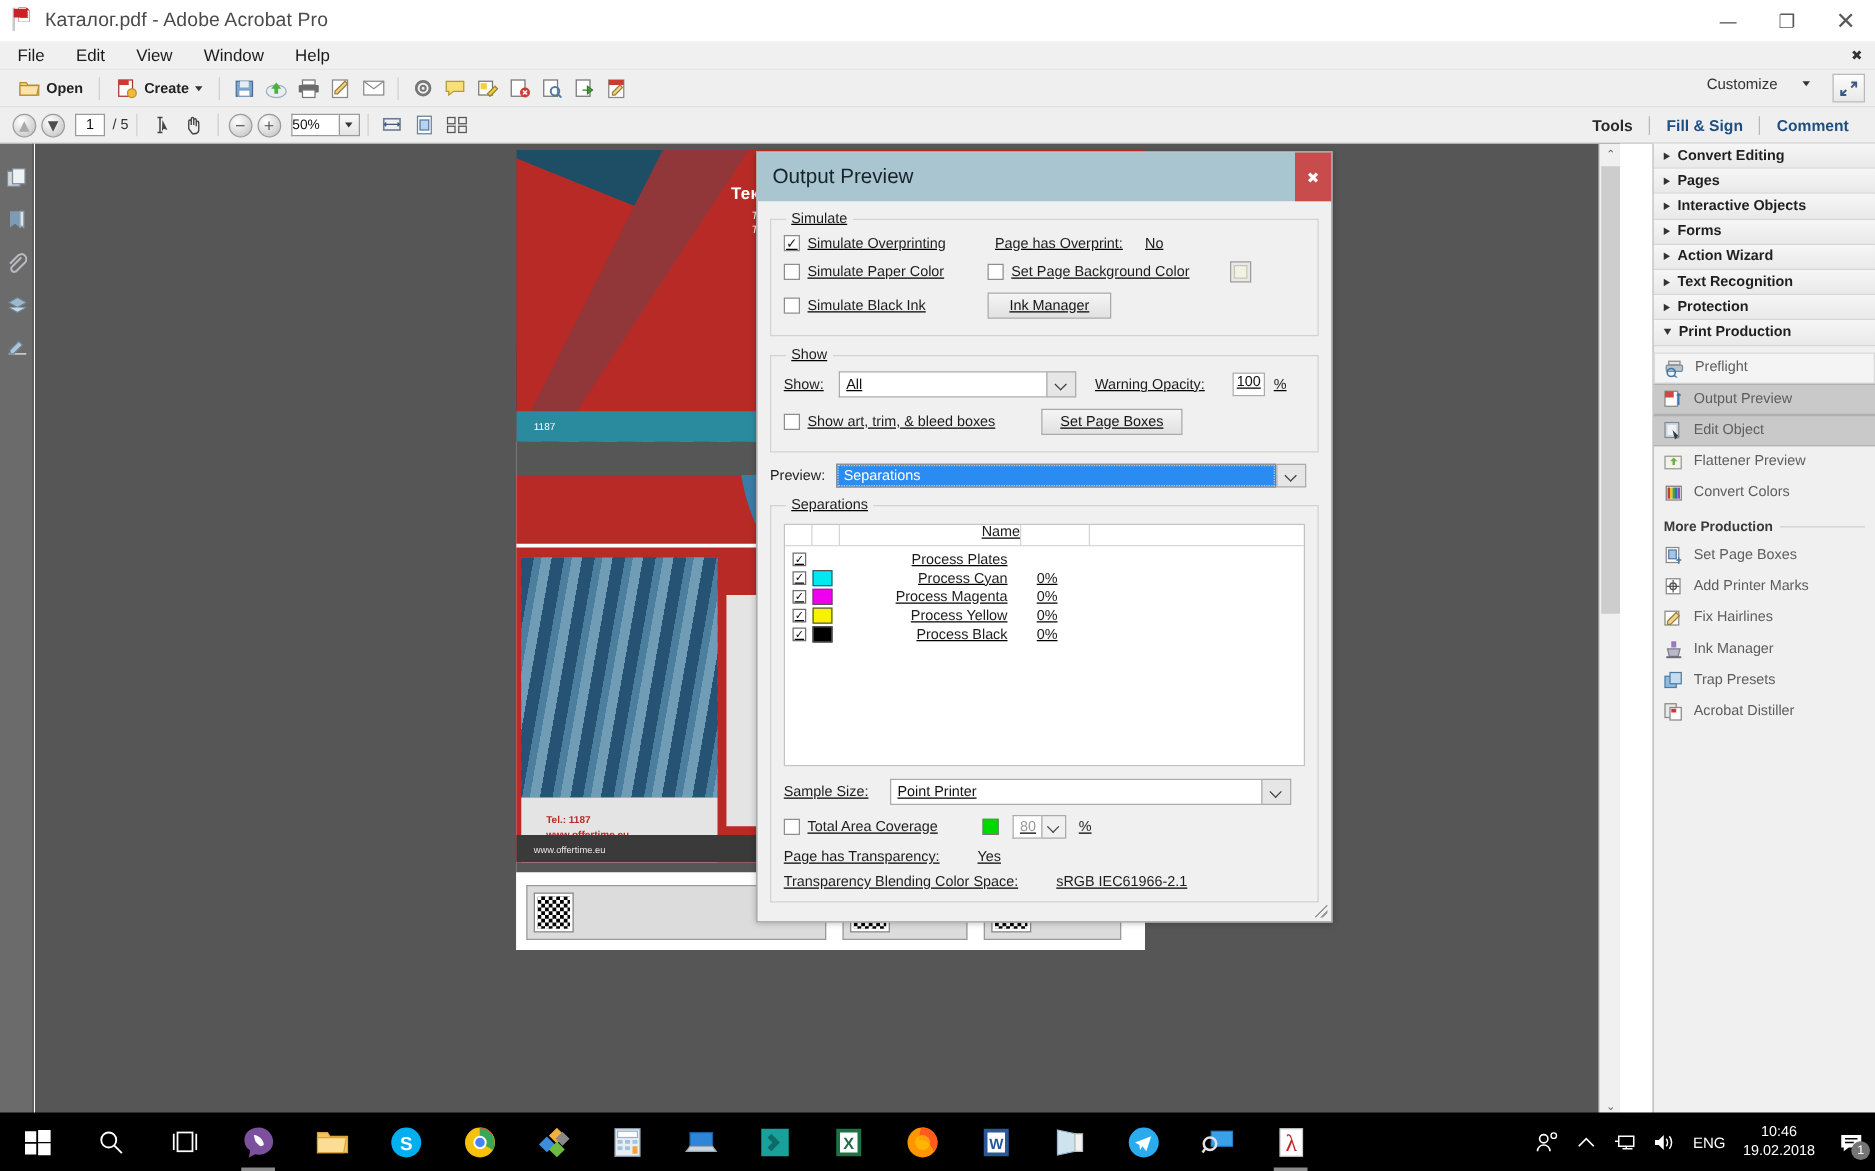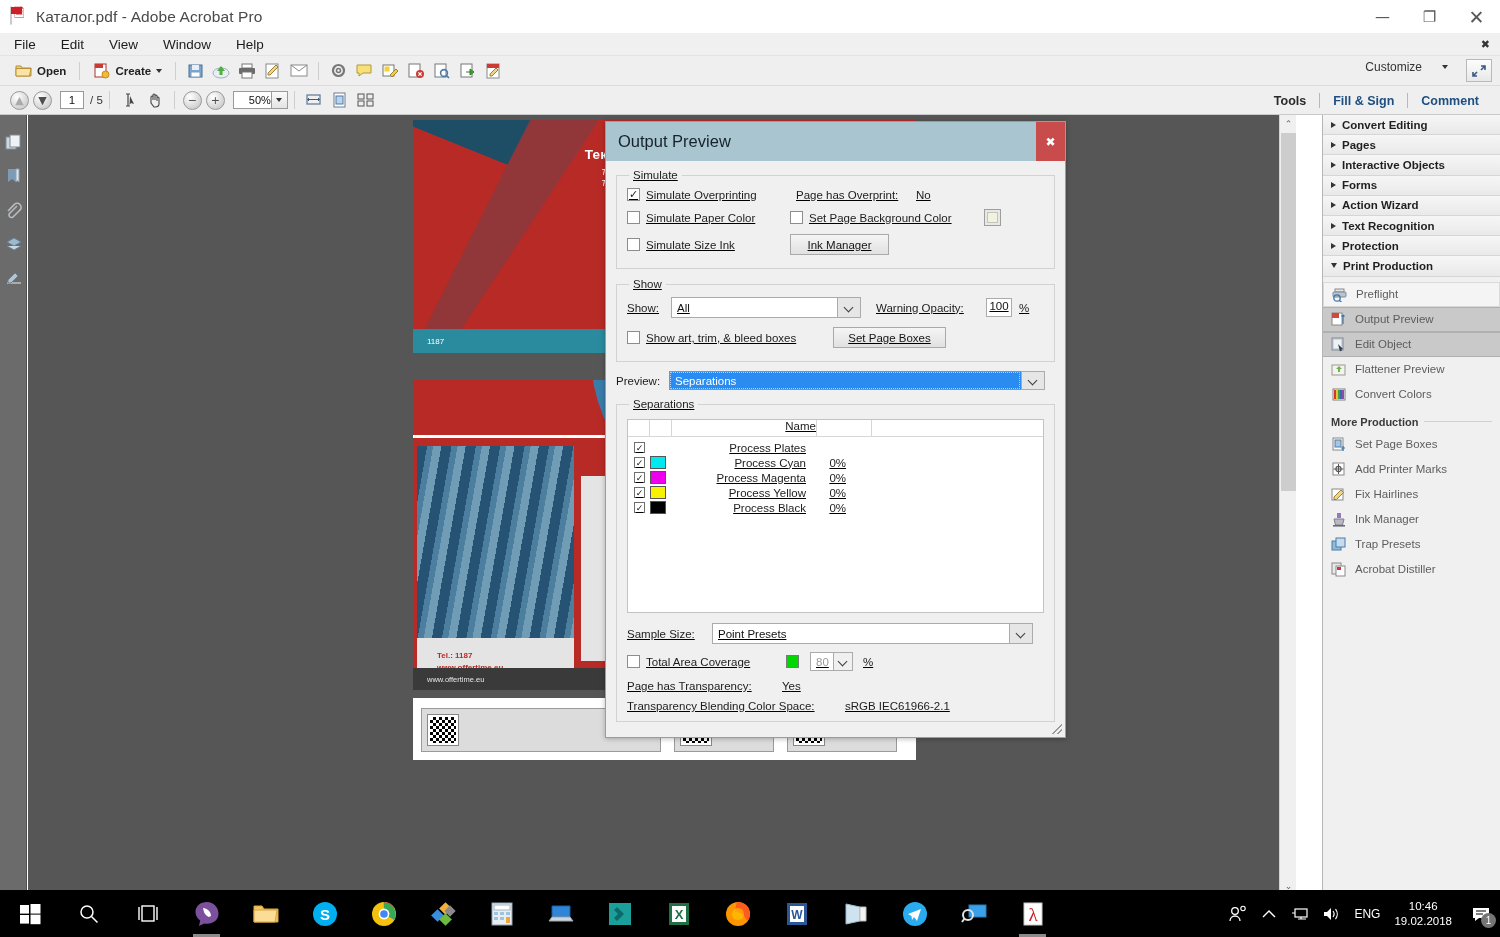--- a/index.html
+++ b/index.html
@@ -100,21 +100,21 @@
     color: #4e4e4e; font-size: 11px; margin: 0 2px; font-family: "DejaVu Sans", sans-serif;
   }
   .circ-btn.dim { color: #aaa; }
   .pagenum {
     width: 24px; height: 18px; background: #fff; border: 1px solid #9a9a9a;
     font-size: 11.5px; text-align: center; line-height: 16px; color: #111; margin-left: 6px;
   }
   .pagetotal { font-size: 11.5px; color: #333; margin-left: 6px; }
   .zoombox {
     width: 38px; height: 18px; background: #fff; border: 1px solid #9a9a9a; border-right: none;
-    font-size: 11px; text-align: right; line-height: 16px; color: #111;
+    font-size: 11px; text-align: left; line-height: 16px; color: #111;
   }
   .zoomdrop {
     width: 17px; height: 18px; background: linear-gradient(#fafafa,#e4e4e4);
     border: 1px solid #9a9a9a; display: flex; align-items: center; justify-content: center;
   }
   .tools-right {
     position: absolute; right: 0; top: 0; height: 29px; display: flex; align-items: center;
   }
   .tool-tab { font-size: 12.5px; font-weight: bold; padding: 0 13px; color: #1e4f80; }
   .tool-tab.dark { color: #2a2a2a; }
@@ -866,21 +866,21 @@
           <span class="cb"></span>
           <span class="lbl" style="width:144px">Simulate Paper Color</span>
           <span class="cb"></span>
           <span class="lbl" style="width:175px">Set Page Background Color</span>
           <span class="swatch-btn">
               <span class="swatch-inner"></span>
             </span>
         </div>
         <div class="row" style="margin-bottom:2px">
           <span class="cb"></span>
-          <span class="lbl" style="width:144px">Simulate Size Ink</span>
+          <span class="lbl" style="width:144px">Simulate Black Ink</span>
           <div class="btn" style="width:99px">Ink Manager</div>
         </div>
       </fieldset>
 
       <fieldset class="grp">
         <legend>Show</legend>
         <div class="row" style="margin-bottom:9px">
           <span class="lbl" style="width:44px">Show:</span>
           <div style="display:flex">
             <div class="sel-input" style="width:166px">All</div>
@@ -950,21 +950,21 @@
               <span class="sep-sw" style="background:#000000"></span>
               <span class="sep-name">Process Black</span>
               <span class="sep-pct">0%</span>
             </div>
           </div>
         </div>
 
         <div class="row" style="margin-top:10px;margin-bottom:8px">
           <span class="lbl" style="width:85px">Sample Size:</span>
           <div style="display:flex">
-            <div class="sel-input" style="width:297px">Point Presets</div>
+            <div class="sel-input" style="width:297px">Point Printer</div>
             <div class="sel-arrow">
                 <span class="chev"></span>
               </div>
           </div>
         </div>
 
         <div class="row" style="margin-bottom:9px">
           <span class="cb"></span>
           <span class="lbl" style="width:140px">Total Area Coverage</span>
           <span style="width:13px;height:13px;background:#00d800;border:1px solid #7a7a7a;display:inline-block"></span>

